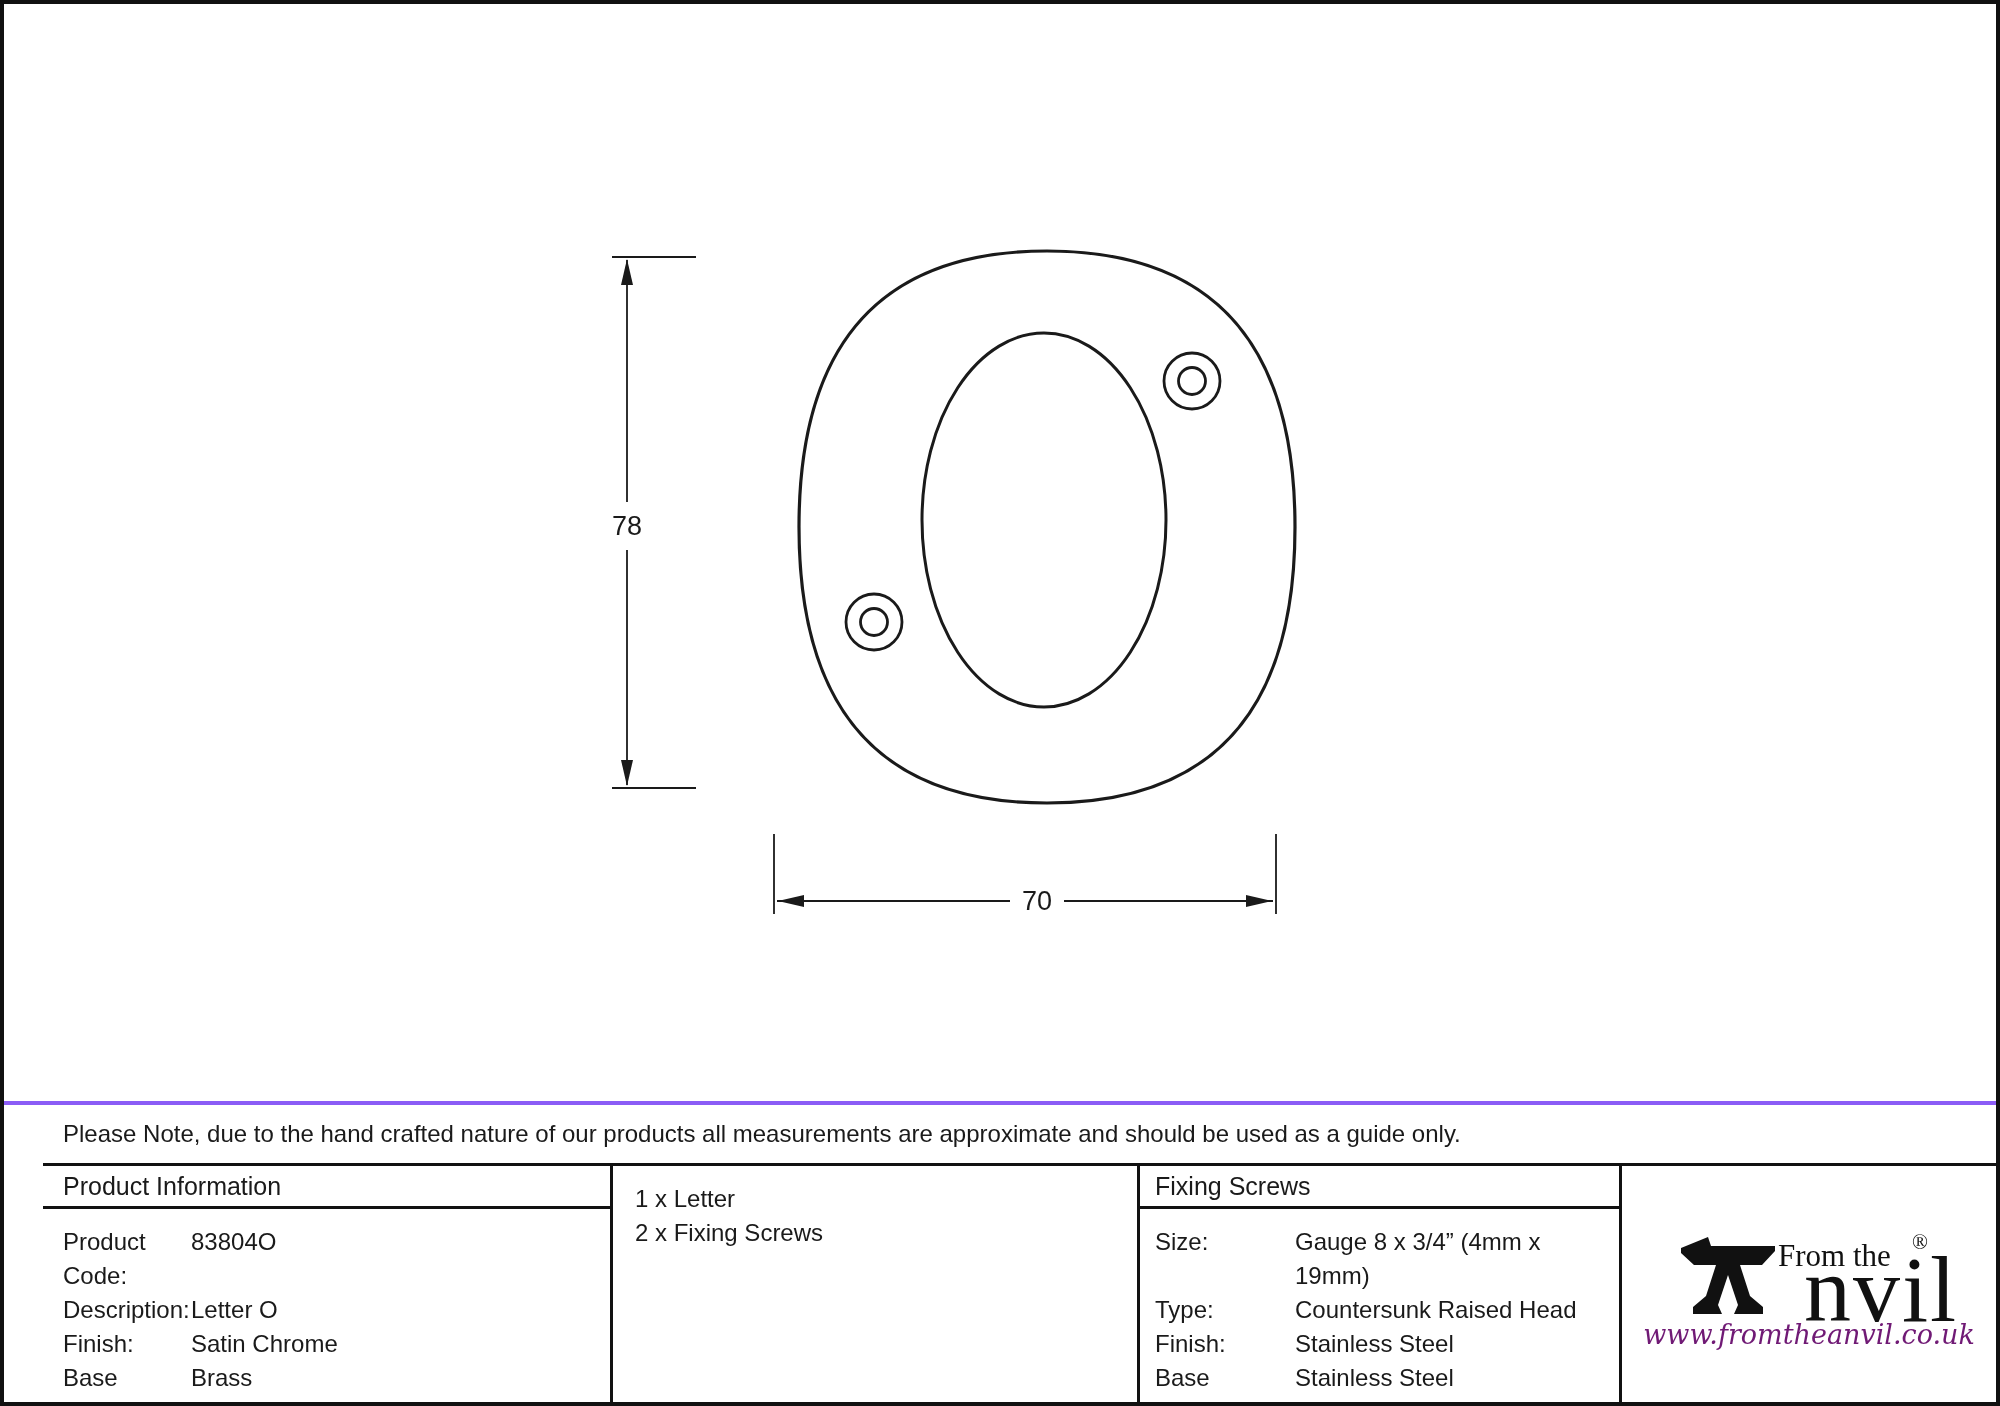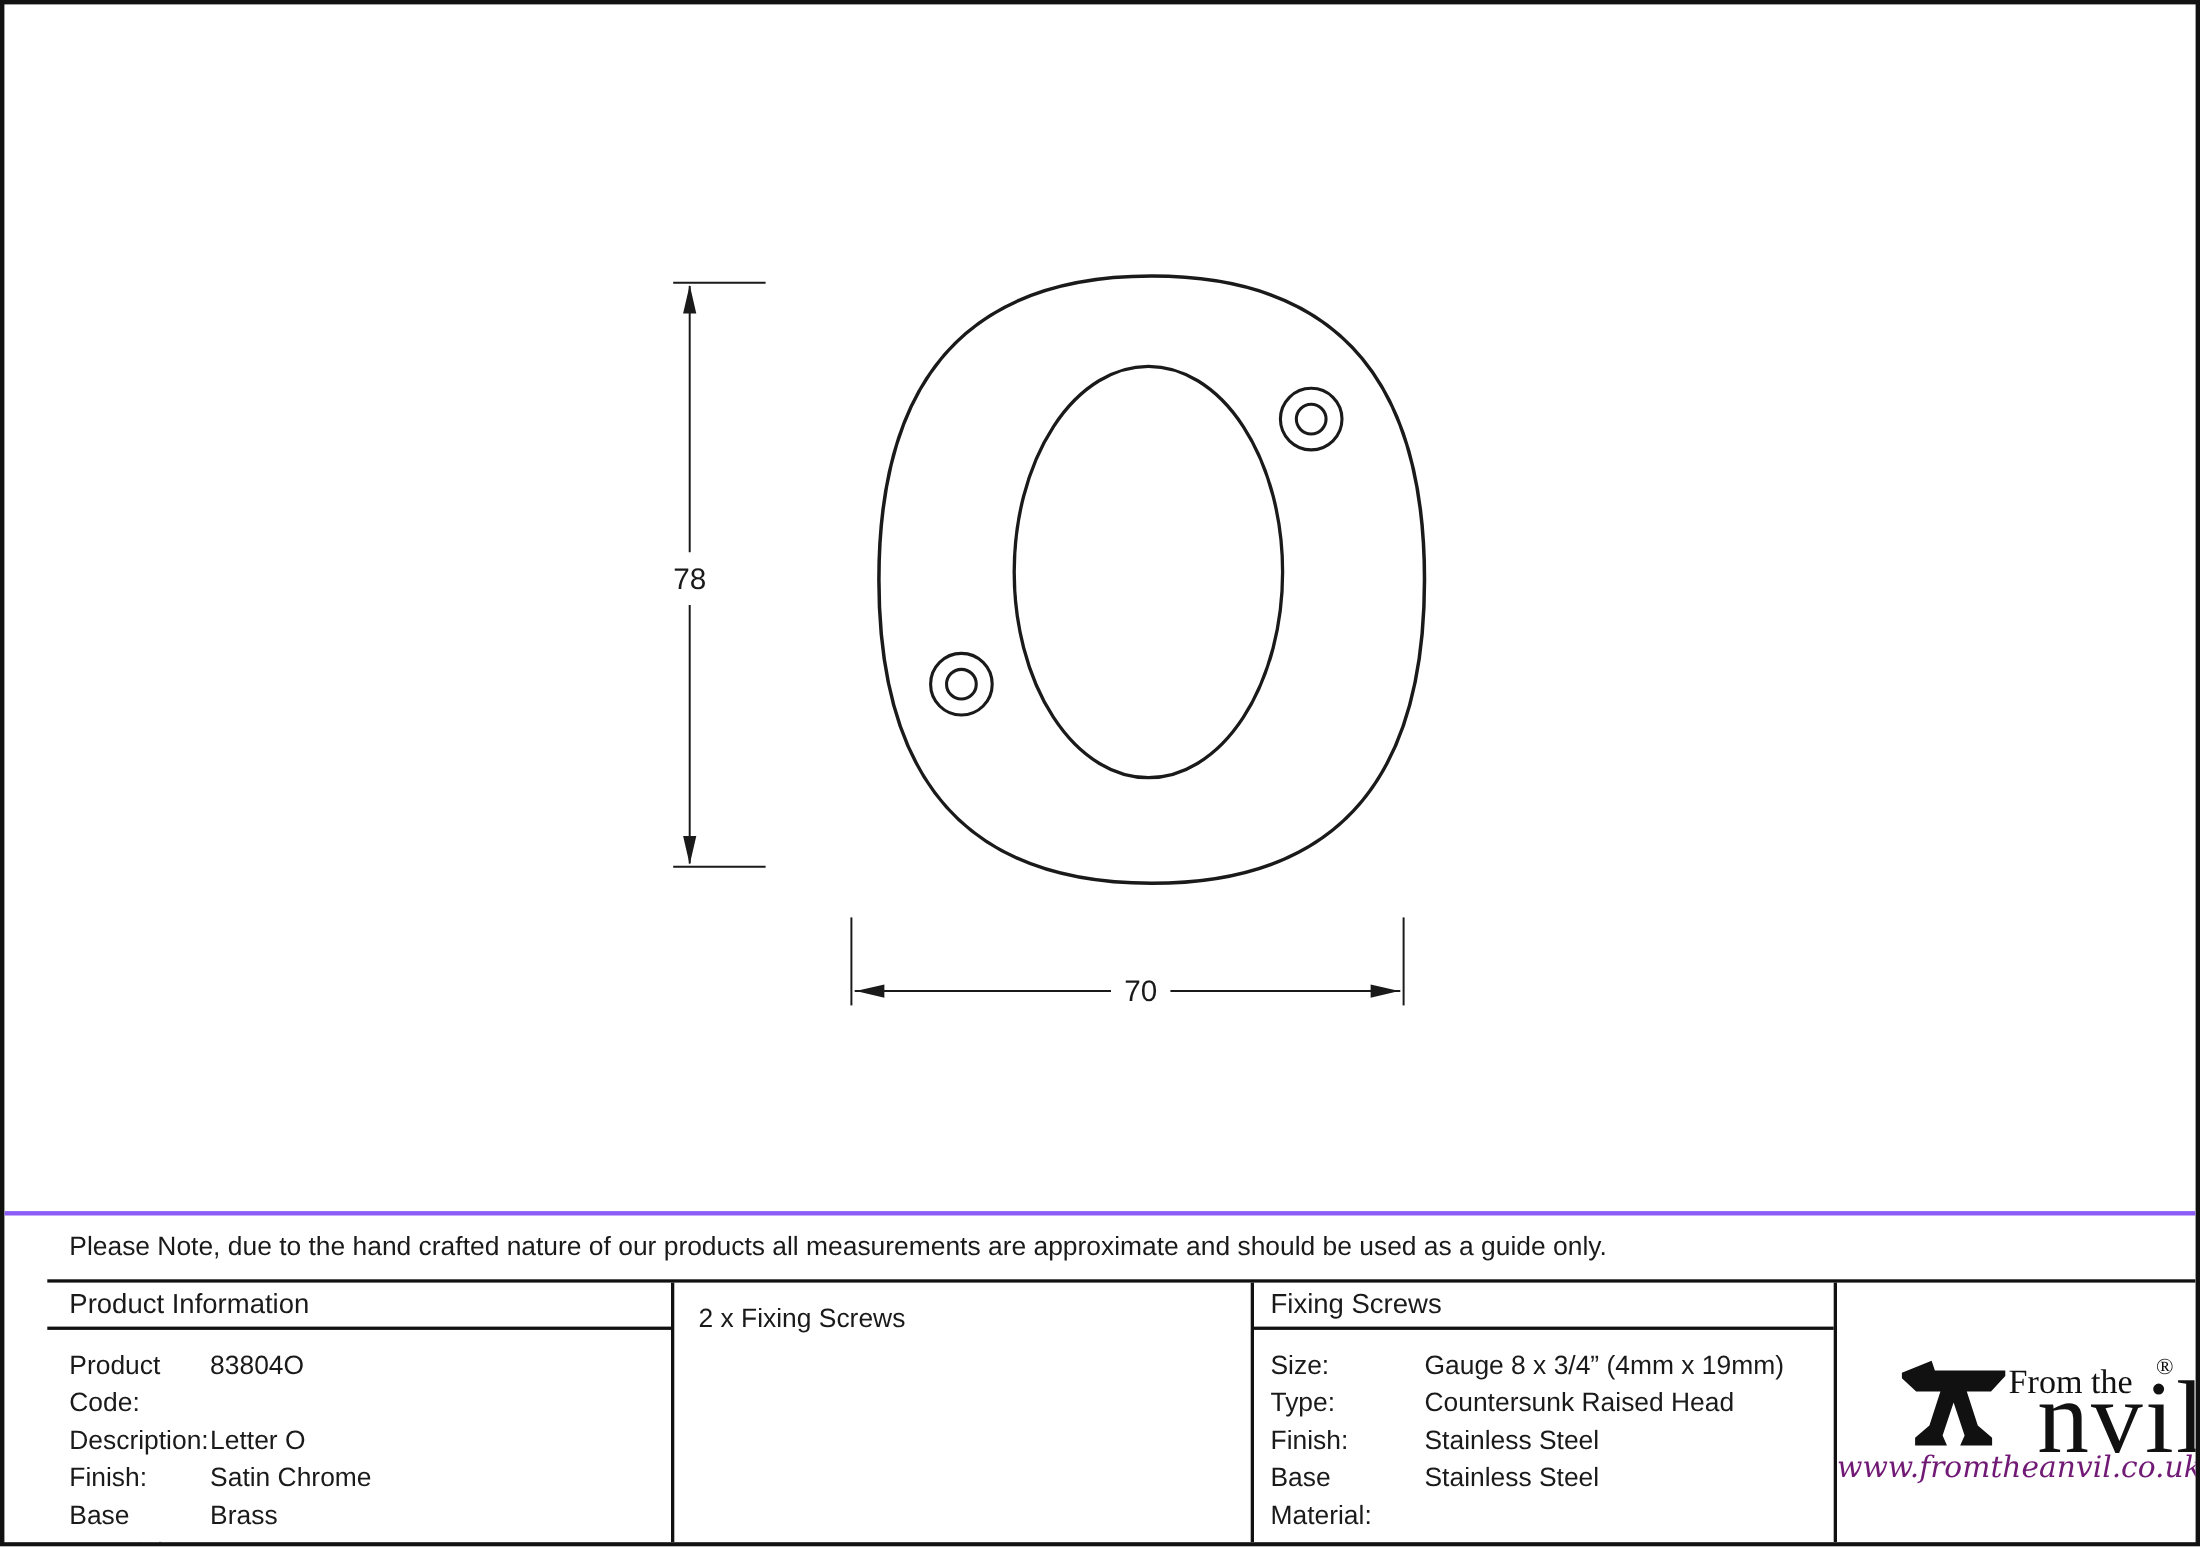--- a/index.html
+++ b/index.html
@@ -26,21 +26,21 @@
     height:58px;flex:0 0 auto;
     border-bottom:3px solid #111;
     display:flex;align-items:center;
     padding-left:20px;
     font-size:24px;
   }
   .cols{flex:1;display:flex;min-height:0;justify-content:flex-end;}
   .col{display:flex;flex-direction:column;border-right:3px solid #111;box-sizing:border-box;}
   .col-product{width:570px;}
   .col-pack{width:527px;}
-  .col-fixing{width:530px;}
+  .col-fixing{width:482px;}
   .col-logo{flex:1;border-right:none;position:relative;}
   .cell-header{
     height:40px;flex:0 0 auto;
     border-bottom:3px solid #111;
     display:flex;align-items:center;
     font-size:25px;
   }
   .col-product .cell-header{padding-left:20px;}
   .col-pack .cell-header{padding-left:22px;}
   .col-fixing .cell-header{padding-left:15px;}
@@ -141,20 +141,21 @@
           </div>
           <div class="kv">
             <span class="k">Base Material:</span>
             <span class="v">Brass</span>
           </div>
         </div>
       </div>
 
       <div class="col col-pack">
         <div class="cell-body">
+          <div>1 x Letter</div>
           <div>2 x Fixing Screws</div>
         </div>
       </div>
 
       <div class="col col-fixing">
         <div class="cell-header">
           <span>Fixing Screws</span>
         </div>
         <div class="cell-body">
           <div class="kv">

